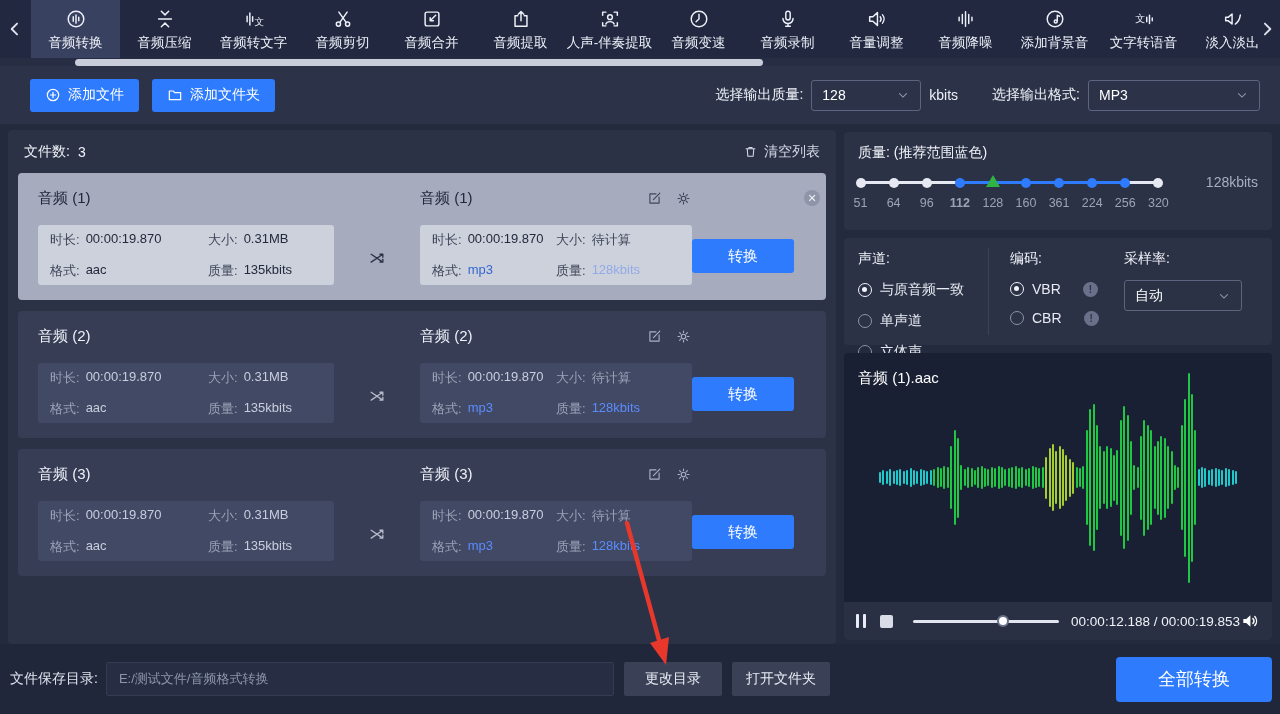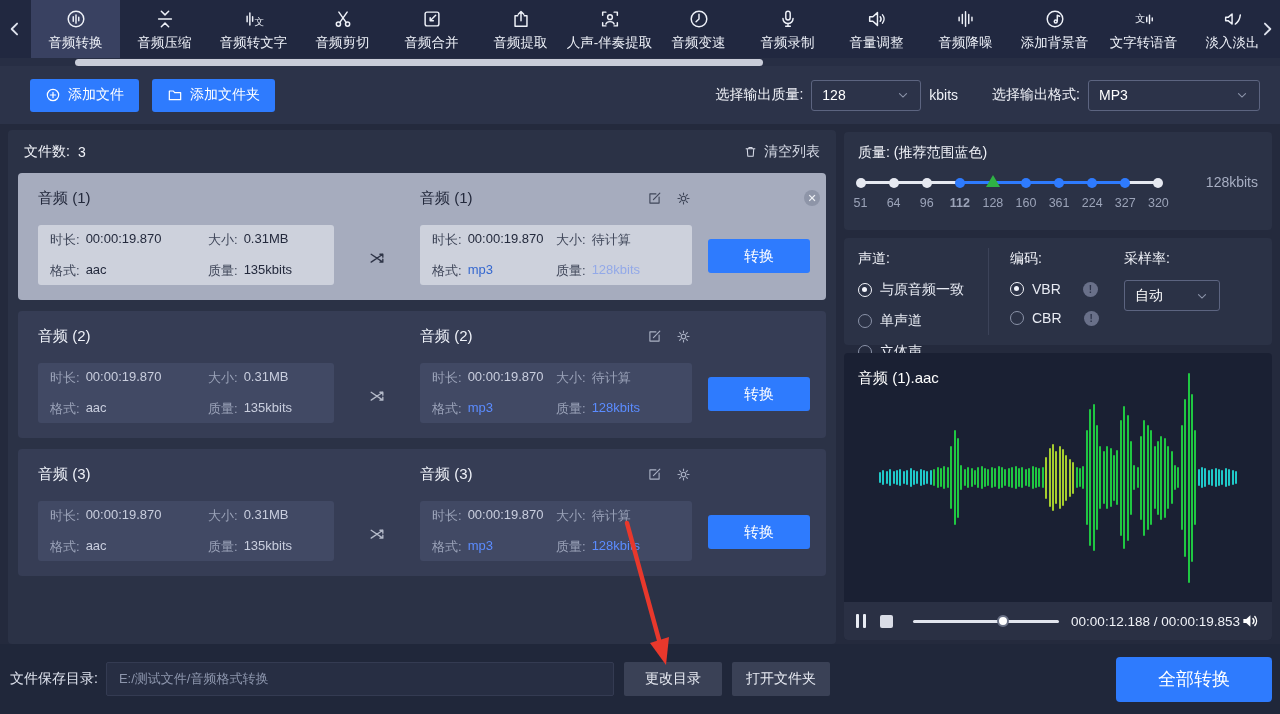--- a/index.html
+++ b/index.html
@@ -16,30 +16,30 @@
   .tab .tico{height:24px;display:flex;align-items:center;}
   .hscroll{position:absolute;left:0;top:58px;width:1280px;height:8px;background:#272e44;}
   .hthumb{position:absolute;left:75px;top:0.5px;width:688px;height:7px;border-radius:3.5px;background:#c9cdd9;}
   
   .actions{position:absolute;left:0;top:66px;width:1280px;height:58px;background:#2c3349;display:flex;align-items:center;box-sizing:border-box;padding:0 14px 0 30px;}
   .btn-blue{height:33px;background:#2e7bfe;border-radius:3px;color:#fff;font-size:14px;display:flex;align-items:center;gap:7px;padding:0 15px;cursor:pointer;border:none;}
   .btn-blue + .btn-blue{margin-left:13px;}
   .act-right{margin-left:auto;display:flex;align-items:center;gap:8px;color:#f0f2f8;font-size:14px;}
   .select{height:31px;border:1px solid #5c6480;border-radius:3px;display:flex;align-items:center;justify-content:space-between;
           padding:0 10px;color:#fff;font-size:14px;cursor:pointer;box-sizing:border-box;background:transparent;}
-  .sel-q{width:110px;} .sel-f{width:172px;margin-right:6px;} .sel-sr{width:96px;text-align:center;}
+  .sel-q{width:110px;} .sel-f{width:172px;margin-right:6px;} .sel-sr{width:118px;text-align:center;}
   .chevdn{color:#8a92a8;display:flex;}
   
   .list{position:absolute;left:8px;top:130px;width:828px;height:514px;background:#2b3246;border-radius:4px;}
   .list-head{height:43px;display:flex;align-items:center;padding:0 16px;color:#f0f2f8;font-size:14px;box-sizing:border-box;}
   .clear{margin-left:auto;display:flex;align-items:center;gap:6px;color:#d6dae6;cursor:pointer;}
   .card{position:relative;margin:0 10px 11px;height:127px;background:#363d55;border-radius:4px;box-sizing:border-box;
         padding:13px 16px 0 20px;display:flex;}
   .c-left{width:296px;} .c-swap{width:86px;display:flex;align-items:center;justify-content:center;padding-top:30px;color:#b4bac9;}
-  .c-right{width:272px;} .c-btncol{flex:1;display:flex;align-items:center;justify-content:flex-end;padding-top:26px;}
+  .c-right{width:272px;} .c-btncol{flex:1;display:flex;align-items:center;justify-content:flex-start;padding-top:26px;}
   .c-title{height:24px;line-height:24px;font-size:15px;color:#eef1f8;display:flex;align-items:center;}
   .c-icons{margin-left:auto;display:flex;gap:12px;color:#aab1c4;}
   .c-icons span{cursor:pointer;display:flex;}
   .panel{margin-top:15px;height:60px;background:#414964;border-radius:3px;display:grid;align-content:center;row-gap:13px;
          grid-template-columns:158px 1fr;padding:0 12px;font-size:13px;box-sizing:border-box;}
   .c-right .panel{grid-template-columns:124px 1fr;}
   .pair{display:flex;gap:6px;white-space:nowrap;overflow:hidden;}
   .lab{color:#9aa2b8;} .val{color:#c9cede;} .val.blue{color:#5b8cff;} .val.mut{color:#9aa2b8;}
   .convert{width:102px;height:34px;background:#2e7bfe;border:none;border-radius:3px;color:#fff;font-size:15px;cursor:pointer;}
   .close{position:absolute;right:6px;top:17px;width:16px;height:16px;border-radius:50%;background:#8e95a8;color:#eef1f5;
@@ -522,21 +522,21 @@
       <div class="qlbl" style="left: 98.8px; font-weight: bold;">112</div>
       <div class="qtri" style="left: 141.9px;"></div>
       <div class="qlbl" style="left: 131.9px;">128</div>
       <div class="qdot" style="left: 177px; background: rgb(46, 123, 254);"></div>
       <div class="qlbl" style="left: 165px;">160</div>
       <div class="qdot" style="left: 210.1px; background: rgb(46, 123, 254);"></div>
       <div class="qlbl" style="left: 198.1px;">361</div>
       <div class="qdot" style="left: 243.2px; background: rgb(46, 123, 254);"></div>
       <div class="qlbl" style="left: 231.2px;">224</div>
       <div class="qdot" style="left: 276.3px; background: rgb(46, 123, 254);"></div>
-      <div class="qlbl" style="left: 264.3px;">327</div>
+      <div class="qlbl" style="left: 264.3px;">256</div>
       <div class="qdot" style="left: 309.4px; background: rgb(230, 233, 241);"></div>
       <div class="qlbl" style="left: 297.4px;">320</div>
     </div>
   <div class="qcur">128kbits</div>
 </div>
 
 <div class="rpanel opanel">
   <div class="ocol" style="left:14px;">
     <span class="sec-title">声道:</span>
     <div id="channel-opts">

